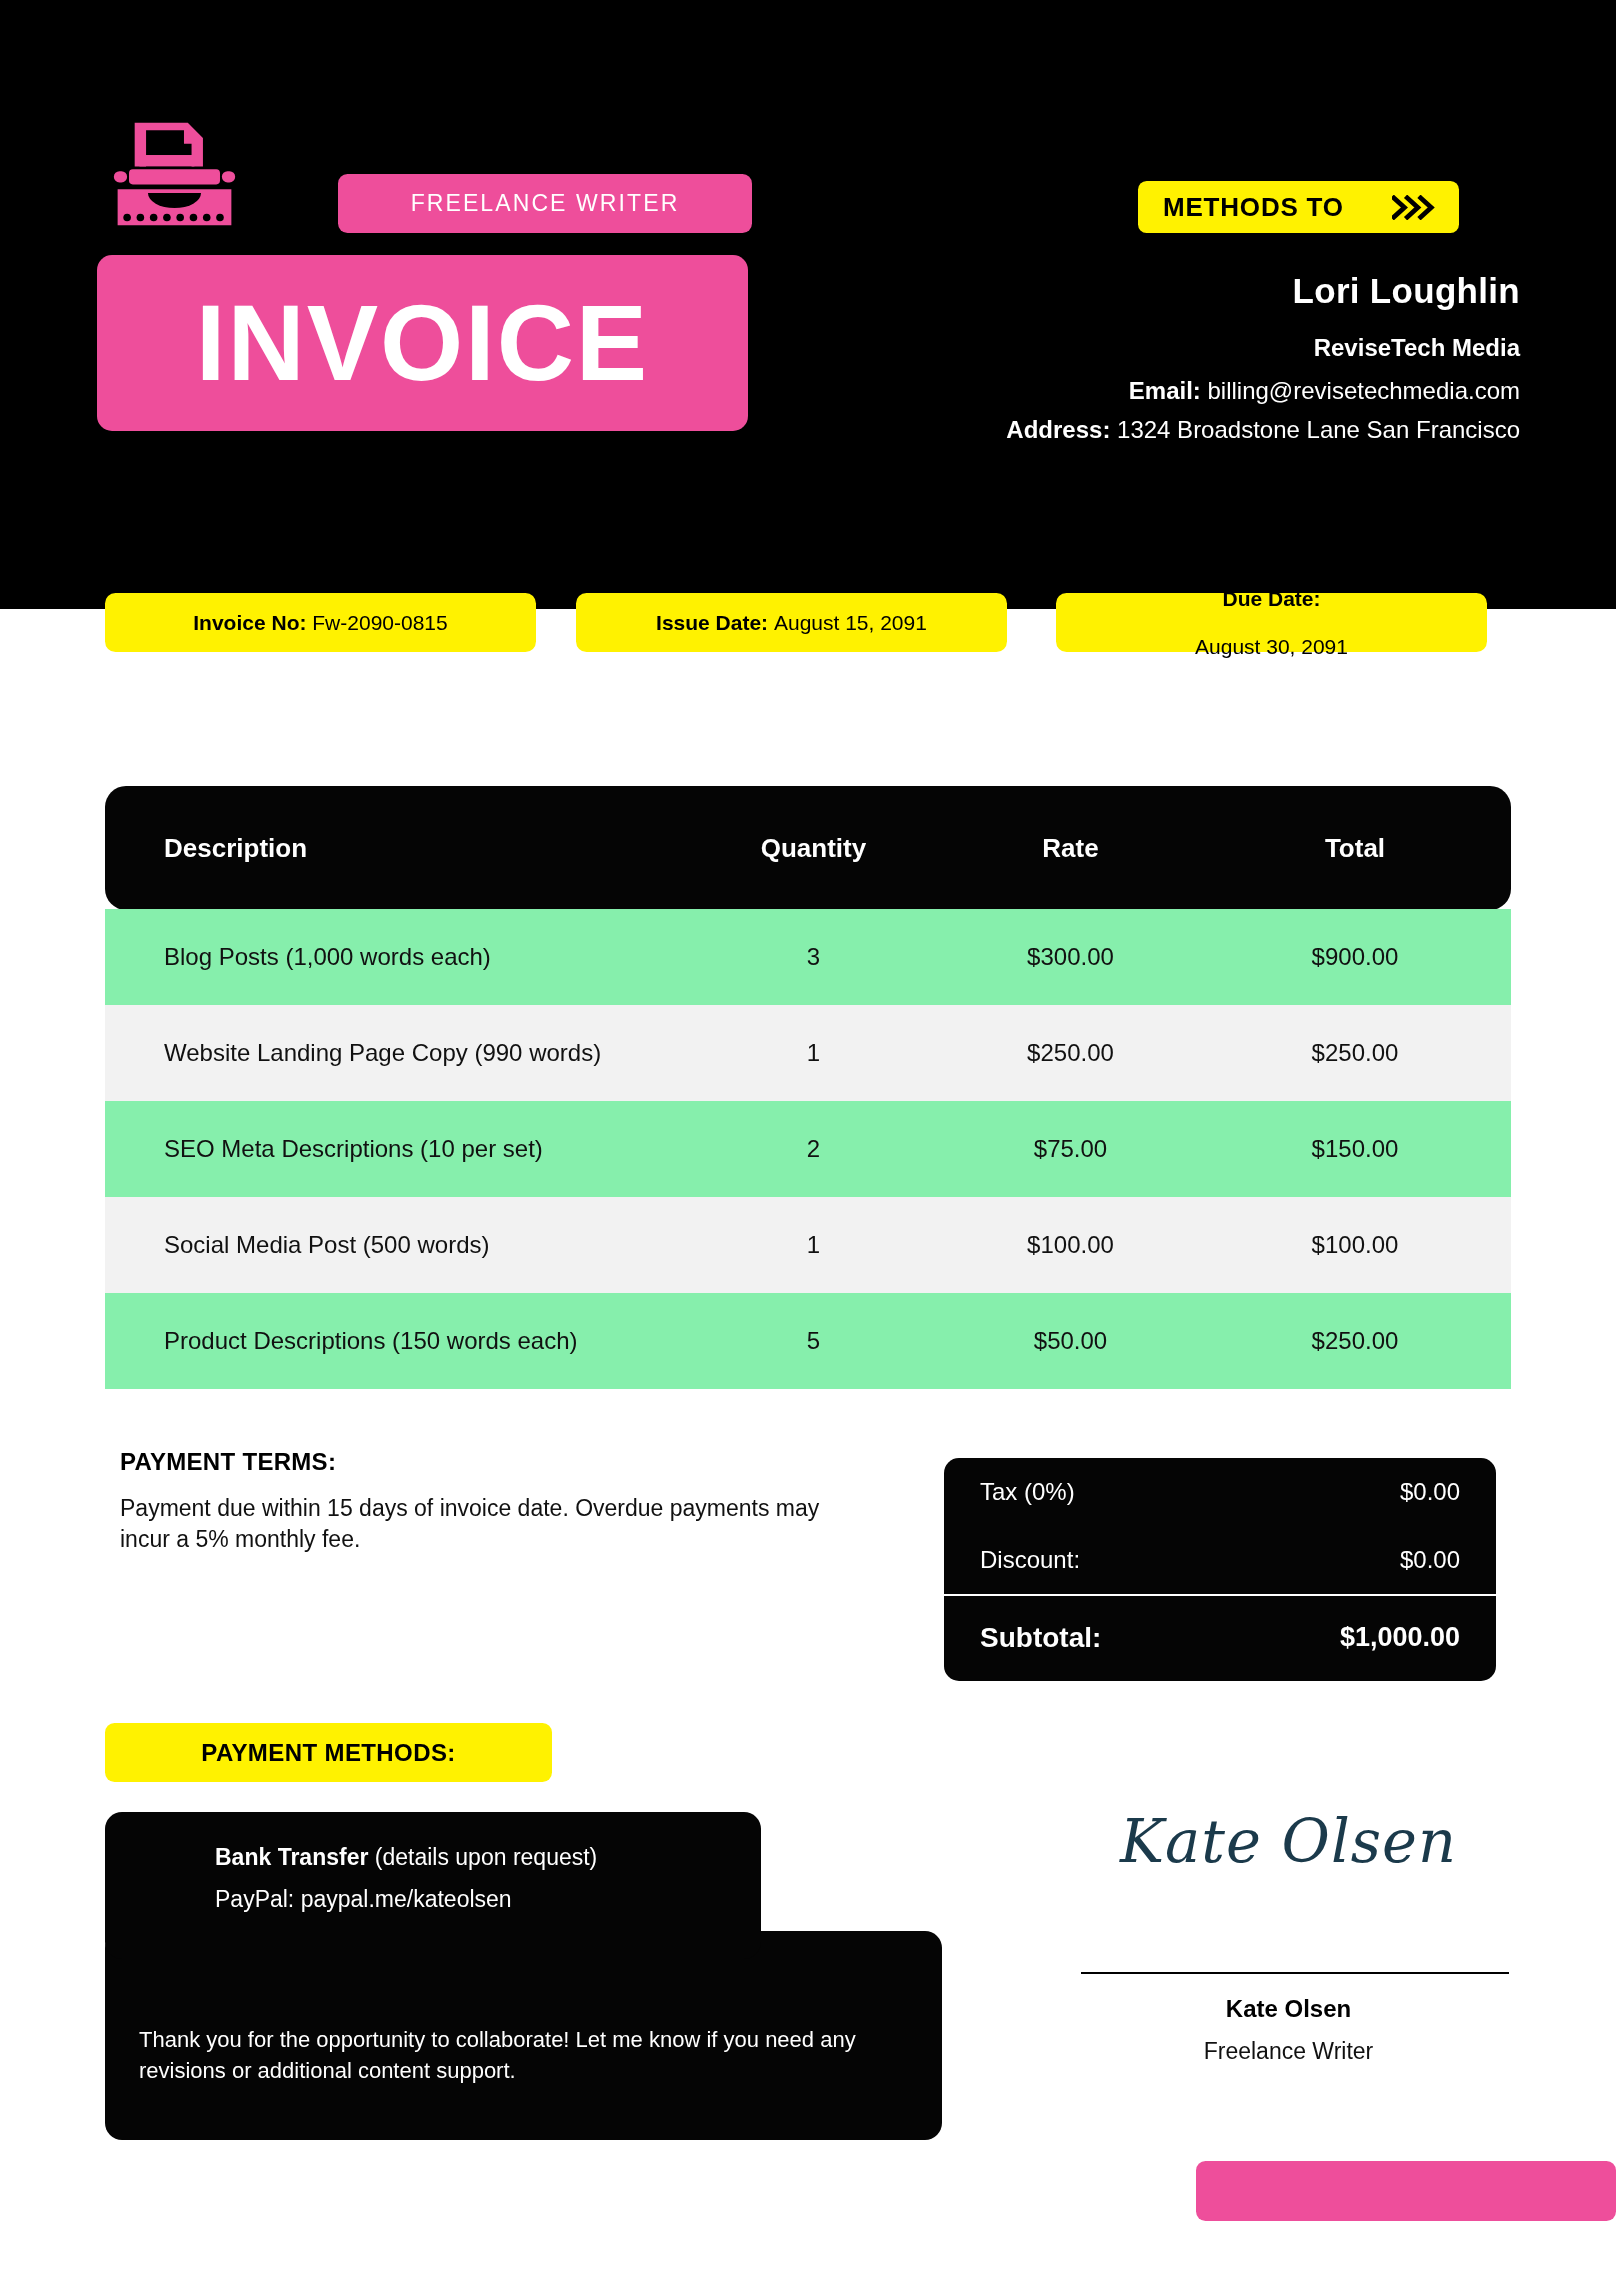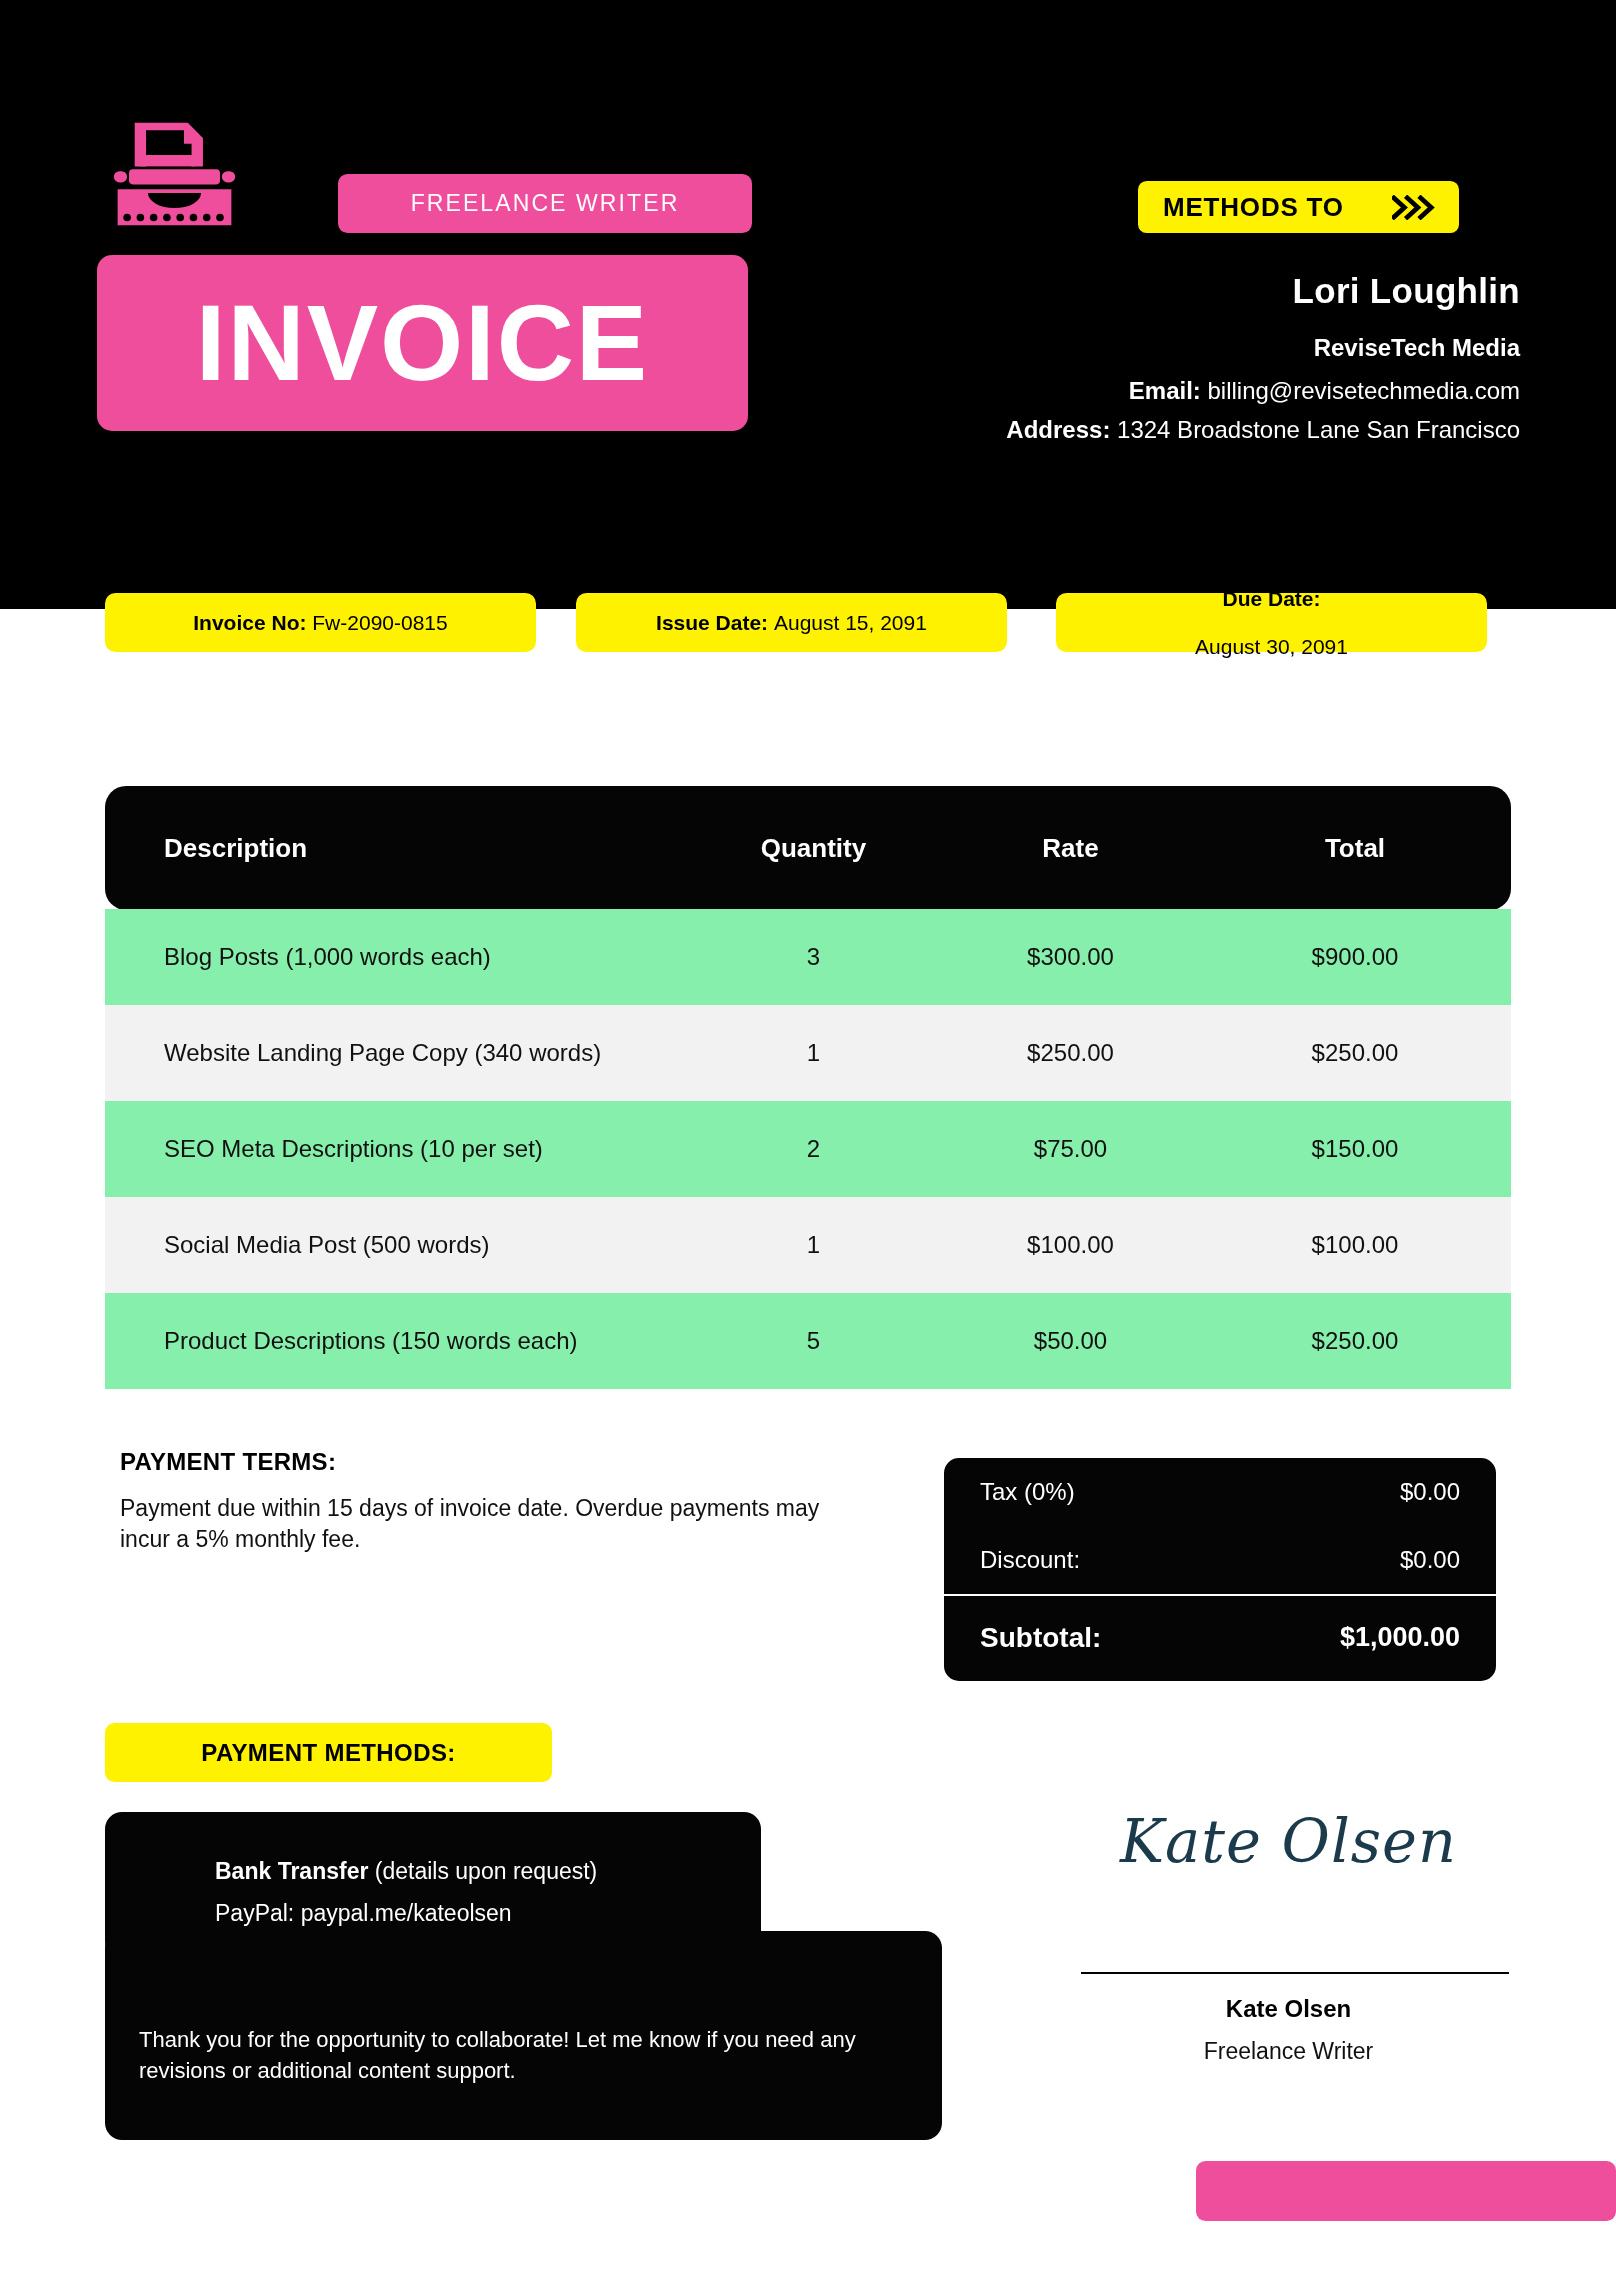--- a/index.html
+++ b/index.html
@@ -236,21 +236,20 @@
   .pm-box {
     position: absolute;
     left: 105px; top: 1812px;
     width: 656px; height: 147px;
     background: #050505;
     border-radius: 17px;
   }
   .pm-box .inner {
     padding: 32px 0 0 110px;
     color: #ffffff;
-    margin-top: 14px;
   }
   .pm-line { font-size: 23px; margin-bottom: 15px; }
   .pm-line b { font-weight: 700; }
 
   .note-box {
     position: absolute;
     left: 105px; top: 1931px;
     width: 837px; height: 209px;
     background: #050505;
     border-radius: 17px;
@@ -386,21 +385,21 @@
   </div>
 
   <div class="table-body">
     <div class="t-row">
       <div class="c-desc">Blog Posts (1,000 words each)</div>
       <div class="c-qty">3</div>
       <div class="c-rate">$300.00</div>
       <div class="c-total">$900.00</div>
     </div>
     <div class="t-row alt">
-      <div class="c-desc">Website Landing Page Copy (340 words)</div>
+      <div class="c-desc">Website Landing Page Copy (990 words)</div>
       <div class="c-qty">1</div>
       <div class="c-rate">$250.00</div>
       <div class="c-total">$250.00</div>
     </div>
     <div class="t-row">
       <div class="c-desc">SEO Meta Descriptions (10 per set)</div>
       <div class="c-qty">2</div>
       <div class="c-rate">$75.00</div>
       <div class="c-total">$150.00</div>
     </div>

